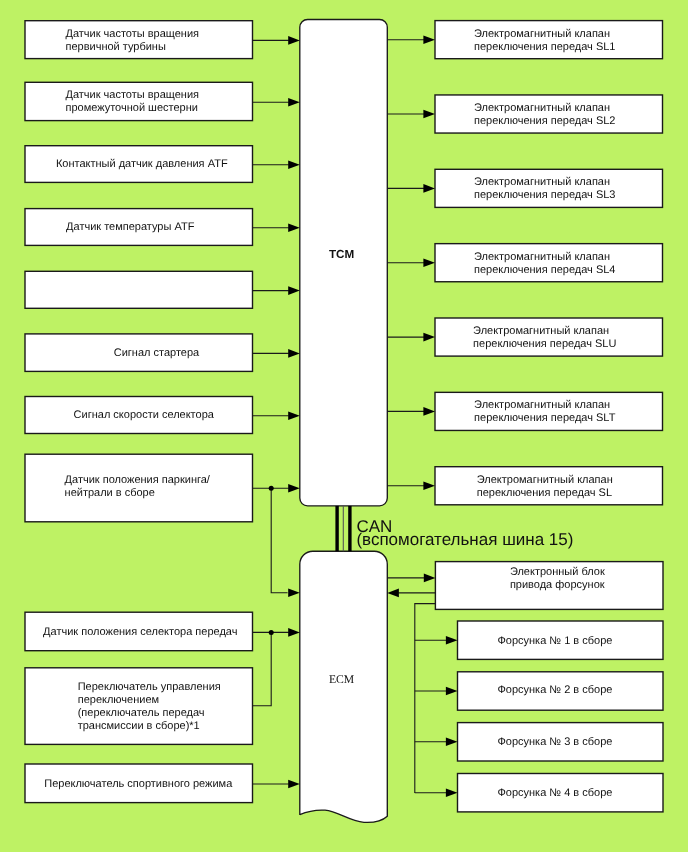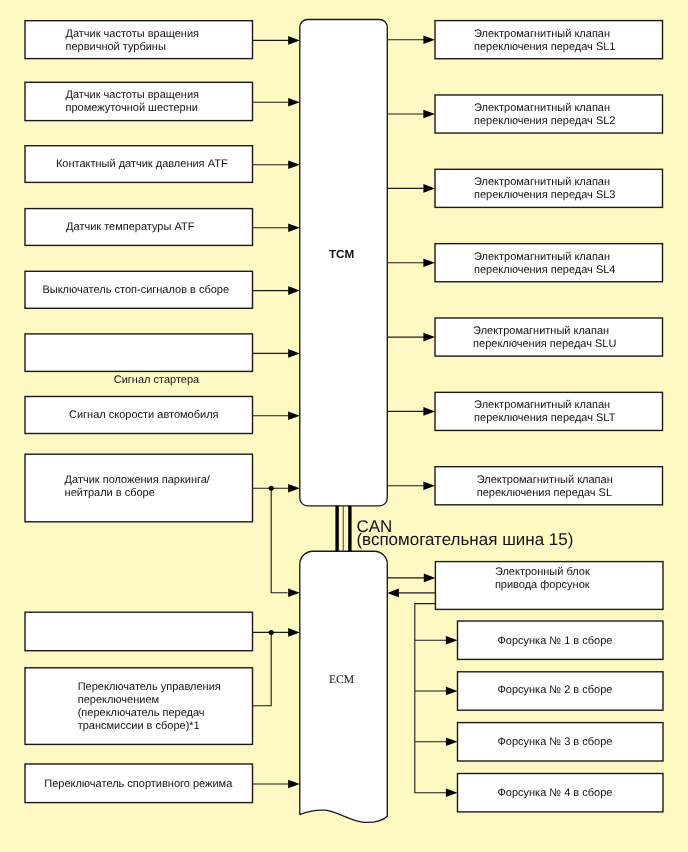--- a/index.html
+++ b/index.html
@@ -1,20 +1,20 @@
 <!DOCTYPE html>
 <html><head>
 <meta charset="utf-8">
 <title>TCM ECM diagram</title>
 <style>
   html,body{margin:0;padding:0;background:#fff;}
   body{width:688px;height:852px;overflow:hidden;
        font-family:"Liberation Sans",sans-serif;color:#111;
        -webkit-font-smoothing:antialiased;text-rendering:geometricPrecision;}
-  #stage{position:relative;width:688px;height:852px;background:#fef9c3;}
+  #stage{position:relative;width:688px;height:852px;background:#bef264;}
   .nbox{position:absolute;box-sizing:border-box;background:transparent;
         display:flex;align-items:center;justify-content:center;}
   .nbox .txt{font-size:11px;line-height:13.1px;text-align:left;white-space:pre;color:#111;
              position:relative;left:-4.5px;top:1px;}
   .nbox .txt.one{left:0px;top:1px;text-align:center;}
   svg.wires{position:absolute;left:0;top:0;width:688px;height:852px;}
   .wire{fill:none;stroke:#1a1a1a;stroke-width:1.1;}
   .bx{fill:#fff;stroke:#1a1a1a;stroke-width:1.4;}
   .head{fill:#000;stroke:none;}
   .dot{fill:#000;}
@@ -167,28 +167,25 @@
   <div class="nbox" style="left:23.0px;top:82.3px;width:227.5px;height:38.3px;">
       <span class="txt">Датчик частоты вращения
 промежуточной шестерни</span>
     </div>
   <div class="nbox" style="left:28.0px;top:145.7px;width:227.5px;height:36.7px;align-items:center;">
       <span class="txt one">Контактный датчик давления ATF</span>
     </div>
   <div class="nbox" style="left:16.5px;top:208.6px;width:227.5px;height:36.8px;">
       <span class="txt one">Датчик температуры ATF</span>
     </div>
-  <div class="nbox" style="left:22.0px;top:271.3px;width:227.5px;height:37.0px;">
-      <span class="txt one">Выключатель стоп-сигналов в сборе</span>
-    </div>
-  <div class="nbox" style="left:23.5px;top:333.9px;width:266px;height:37.5px;margin-top:27px;">
+  <div class="nbox" style="left:23.5px;top:333.9px;width:266px;height:37.5px;">
       <span class="txt one">Сигнал стартера</span>
     </div>
   <div class="nbox" style="left:30.0px;top:396.5px;width:227.5px;height:37.0px;">
-      <span class="txt one">Сигнал скорости автомобиля</span>
+      <span class="txt one">Сигнал скорости селектора</span>
     </div>
   <div class="nbox" style="left:28.0px;top:452.2px;width:227.5px;height:67.6px;">
       <span class="txt">Датчик положения паркинга/
 нейтрали в сборе</span>
     </div>
   <div class="nbox" style="left:435.5px;top:20.6px;width:227.5px;height:38.1px;">
       <span class="txt">Электромагнитный клапан
 переключения передач SL1</span>
     </div>
   <div class="nbox" style="left:435.5px;top:94.95px;width:227.5px;height:38.1px;">
@@ -207,31 +204,34 @@
       <span class="txt">Электромагнитный клапан
 переключения передач SLU</span>
     </div>
   <div class="nbox" style="left:435.5px;top:392.35px;width:227.5px;height:38.1px;">
       <span class="txt">Электромагнитный клапан
 переключения передач SLT</span>
     </div>
   <div class="nbox" style="left:435.5px;top:466.7px;width:227.5px;height:38.1px;">
       <span class="txt">Электромагнитный клапан
 переключения передач SL</span>
+    </div>
+  <div class="nbox" style="left:26.5px;top:612.2px;width:227.5px;height:38.5px;">
+      <span class="txt one">Датчик положения селектора передач</span>
     </div>
   <div class="nbox" style="left:40px;top:667.8px;width:227.5px;height:76.6px;">
       <span class="txt">Переключатель управления
 переключением
 (переключатель передач
 трансмиссии в сборе)*1</span>
     </div>
   <div class="nbox" style="left:24.5px;top:764.0px;width:227.5px;height:38.6px;">
       <span class="txt one">Переключатель спортивного режима</span>
     </div>
-  <div class="nbox" style="left:433px;top:561.6px;width:227.6px;height:32px;">
+  <div class="nbox" style="left:448px;top:561.6px;width:227.6px;height:32px;">
       <span class="txt">Электронный блок
 привода форсунок</span>
     </div>
   <div class="nbox" style="left:452.2px;top:621.0px;width:205.5px;height:38.4px;">
       <span class="txt one">Форсунка № 1 в сборе</span>
     </div>
   <div class="nbox" style="left:452.2px;top:671.8px;width:205.5px;height:36px;">
       <span class="txt one">Форсунка № 2 в сборе</span>
     </div>
   <div class="nbox" style="left:452.2px;top:722.6px;width:205.5px;height:38.4px;">

